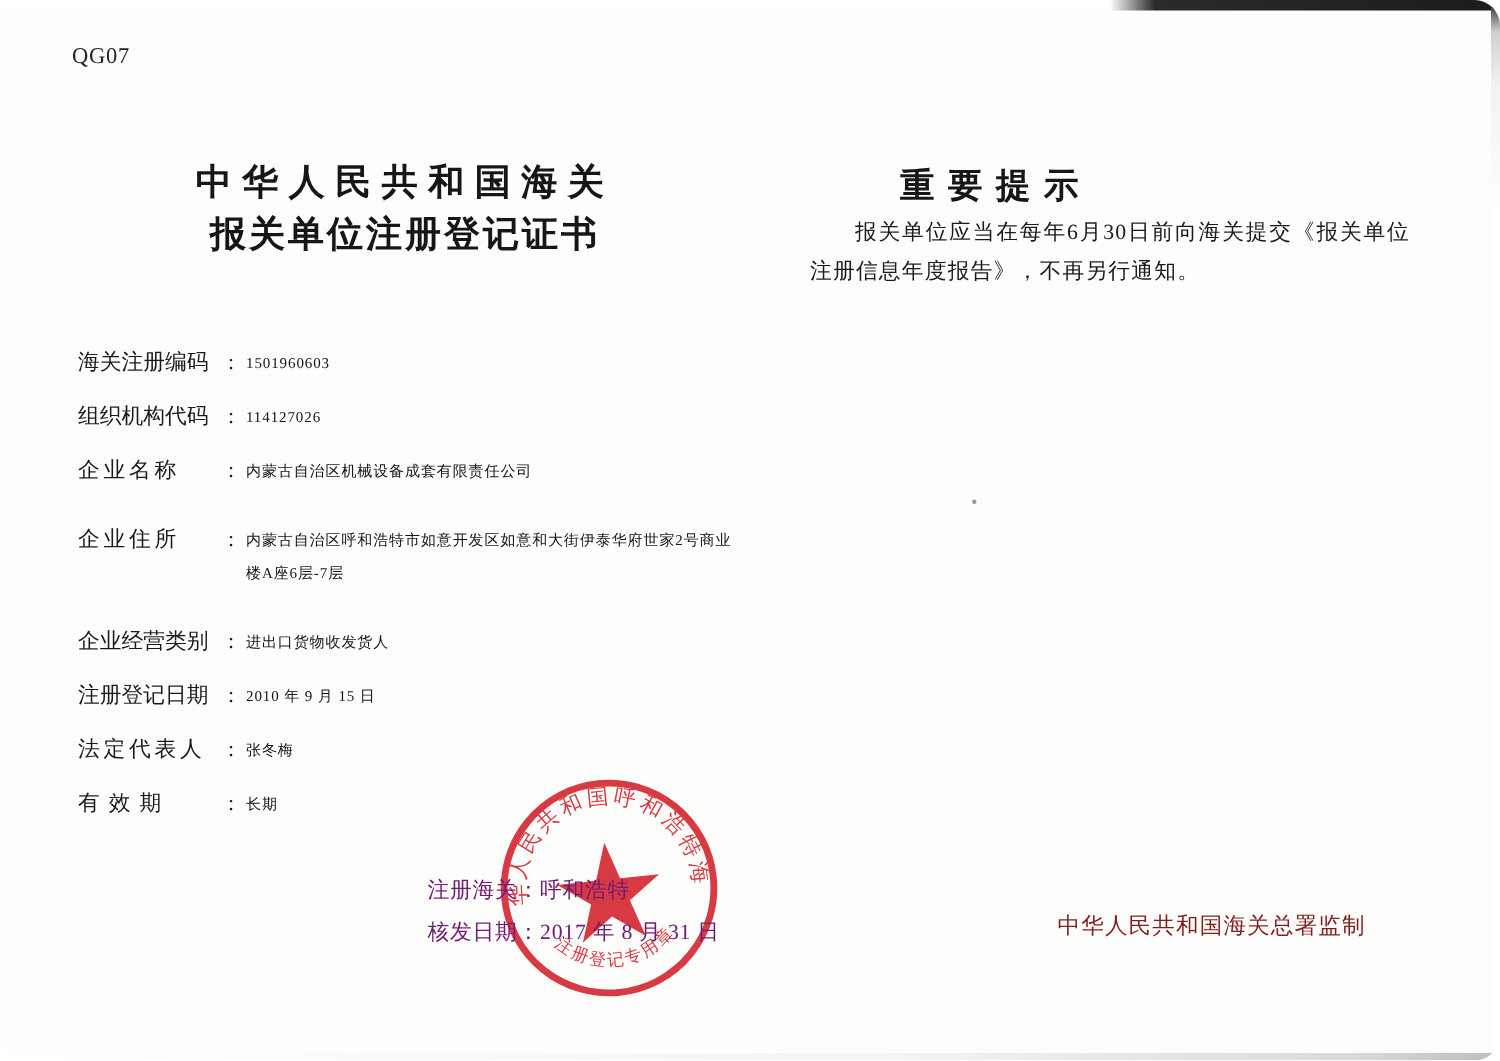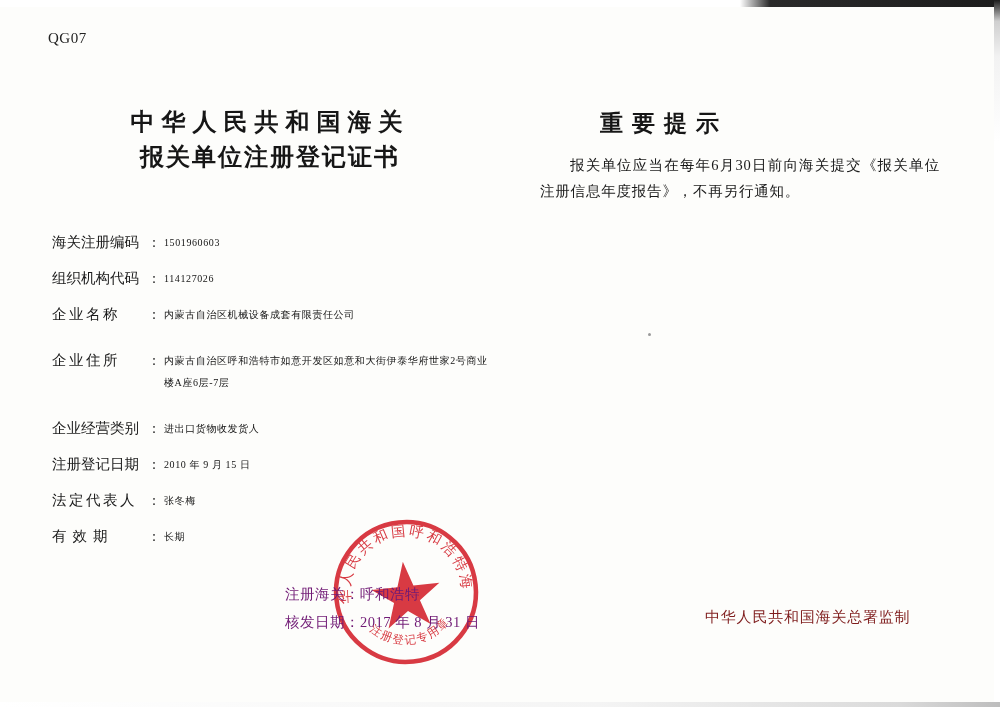--- a/index.html
+++ b/index.html
@@ -9,20 +9,21 @@
   }
   body {
     font-family: "Liberation Serif", "DejaVu Serif", serif;
   }
   #page {
     position: relative;
     width: 1000px;
     height: 707px;
     background: #fdfdfb;
     overflow: hidden;
+    border-radius: 17px;
   }
   
   .scan-edge-top {
     position: absolute;
     top: 0;
     left: 0;
     width: 1000px;
     height: 7px;
     background: linear-gradient(90deg, #ffffff 0%, #ffffff 74%, #2a2a2a 77%, #1c1c1c 100%);
   }
@@ -149,21 +150,21 @@
     top: 108px;
     width: 330px;
     font-size: 23px;
     font-weight: 600;
     letter-spacing: 9px;
     color: #161616;
   }
   .notice-body {
     position: absolute;
     left: 540px;
-    top: 152px;
+    top: 142px;
     width: 400px;
     font-size: 14.5px;
     line-height: 26px;
     color: #1a1a1a;
     text-align: justify;
     letter-spacing: 0.8px;
     text-indent: 30px;
   }
   .supervisor {
     position: absolute;

